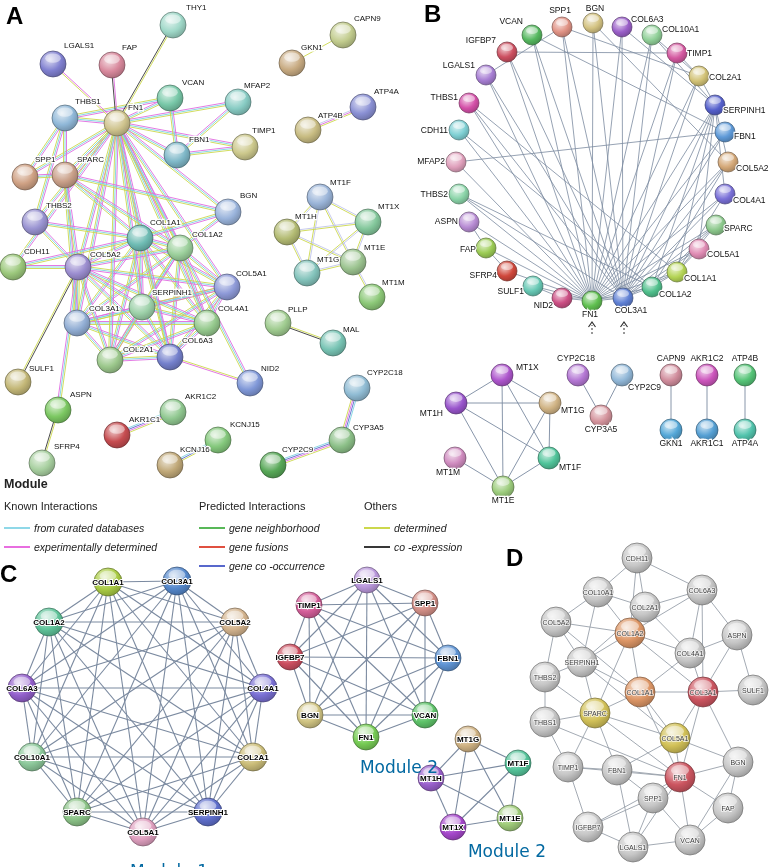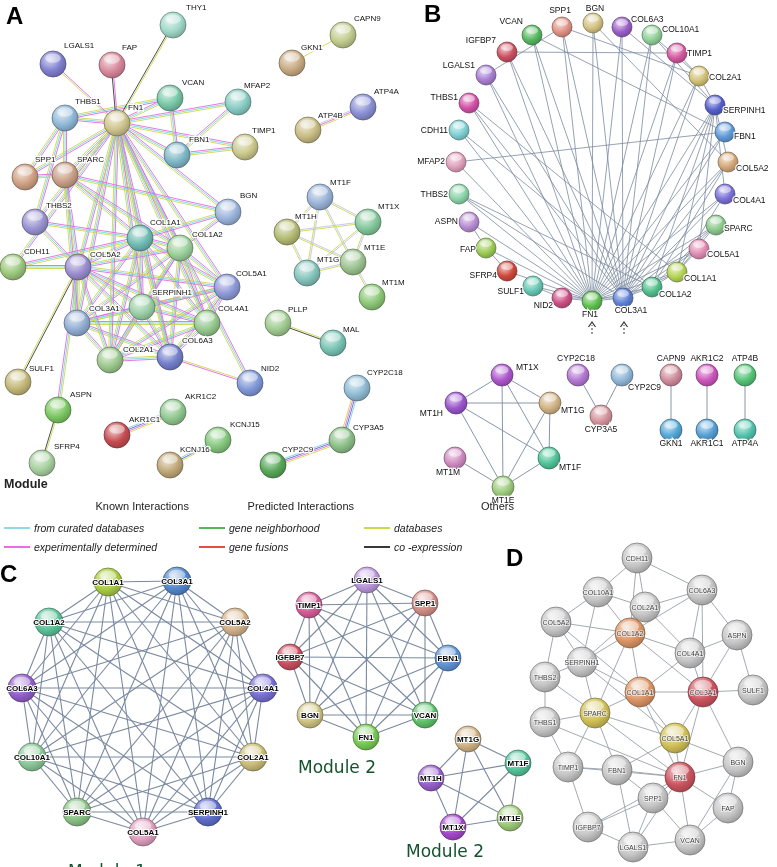--- a/index.html
+++ b/index.html
@@ -1,25 +1,25 @@
 <!DOCTYPE html>
 <html><head>
 <meta charset="utf-8">
 <style>
   html,body{margin:0;padding:0;background:#fff;}
   #fig{position:relative;width:777px;height:867px;background:#fff;overflow:hidden;
        font-family:"Liberation Sans",sans-serif;}
   #net{position:absolute;left:0;top:0;}
   .panel-letter{position:absolute;font-weight:bold;font-size:24px;color:#000;}
-  .module-label{position:absolute;font-size:17px;color:#14532d;text-align:left;width:140px;
+  .module-label{position:absolute;font-size:17px;color:#0369a1;text-align:right;width:140px;
                 font-family:"DejaVu Sans",sans-serif;}
   #legend{position:absolute;left:4px;top:477px;width:560px;font-size:11px;color:#222;}
   #legend .lg-title{font-weight:bold;font-size:12.5px;margin-bottom:3px;}
   .lg-cols{display:flex;}
-  .lg-col{margin-right:10px;text-align:right;}
+  .lg-col{margin-right:10px;}
   .lg-col-0{width:185px;} .lg-col-1{width:155px;} .lg-col-2{width:150px;}
   .lg-col-title{margin:6px 0 6px 0;font-size:11px;}
   .lg-item{display:flex;align-items:center;height:19px;}
   .lg-swatch{display:inline-block;width:26px;height:2px;margin-right:4px;flex:0 0 26px;}
   .lg-item span.lbl{font-size:10.5px;font-style:italic;}
   text.lblA{font:8px "Liberation Sans",sans-serif;paint-order:stroke;stroke:#ffffff;stroke-width:2.4px;fill:#111;}
   text.lblB{font:8.5px "Liberation Sans",sans-serif;paint-order:stroke;stroke:#ffffff;stroke-width:2.4px;fill:#111;}
   text.lblC{font:bold 8px "Liberation Sans",sans-serif;paint-order:stroke;stroke:#ffffff;stroke-width:2px;fill:#000;}
   text.lblD{font:7px "Liberation Sans",sans-serif;paint-order:stroke;stroke:rgba(255,255,255,.75);stroke-width:1.6px;fill:#3c3c3c;}
 </style>
@@ -1900,26 +1900,30 @@
       <div class="lg-col lg-col-1">
         <div class="lg-col-title">Predicted Interactions</div>
         <div class="lg-item">
           <span class="lg-swatch" style="background:#58b858;"></span>
           <span class="lbl">gene neighborhood</span>
         </div>
         <div class="lg-item">
           <span class="lg-swatch" style="background:#e05040;"></span>
           <span class="lbl">gene fusions</span>
         </div>
+        <div class="lg-item">
+          <span class="lg-swatch" style="background:#5868cc;"></span>
+          <span class="lbl">gene co -occurrence</span>
+        </div>
       </div>
       <div class="lg-col lg-col-2">
         <div class="lg-col-title">Others</div>
         <div class="lg-item">
           <span class="lg-swatch" style="background:#ccd84c;"></span>
-          <span class="lbl">databases</span>
+          <span class="lbl">determined</span>
         </div>
         <div class="lg-item">
           <span class="lg-swatch" style="background:#383838;"></span>
           <span class="lbl">co -expression</span>
         </div>
       </div>
     </div>
   </div>
 </div>
 

